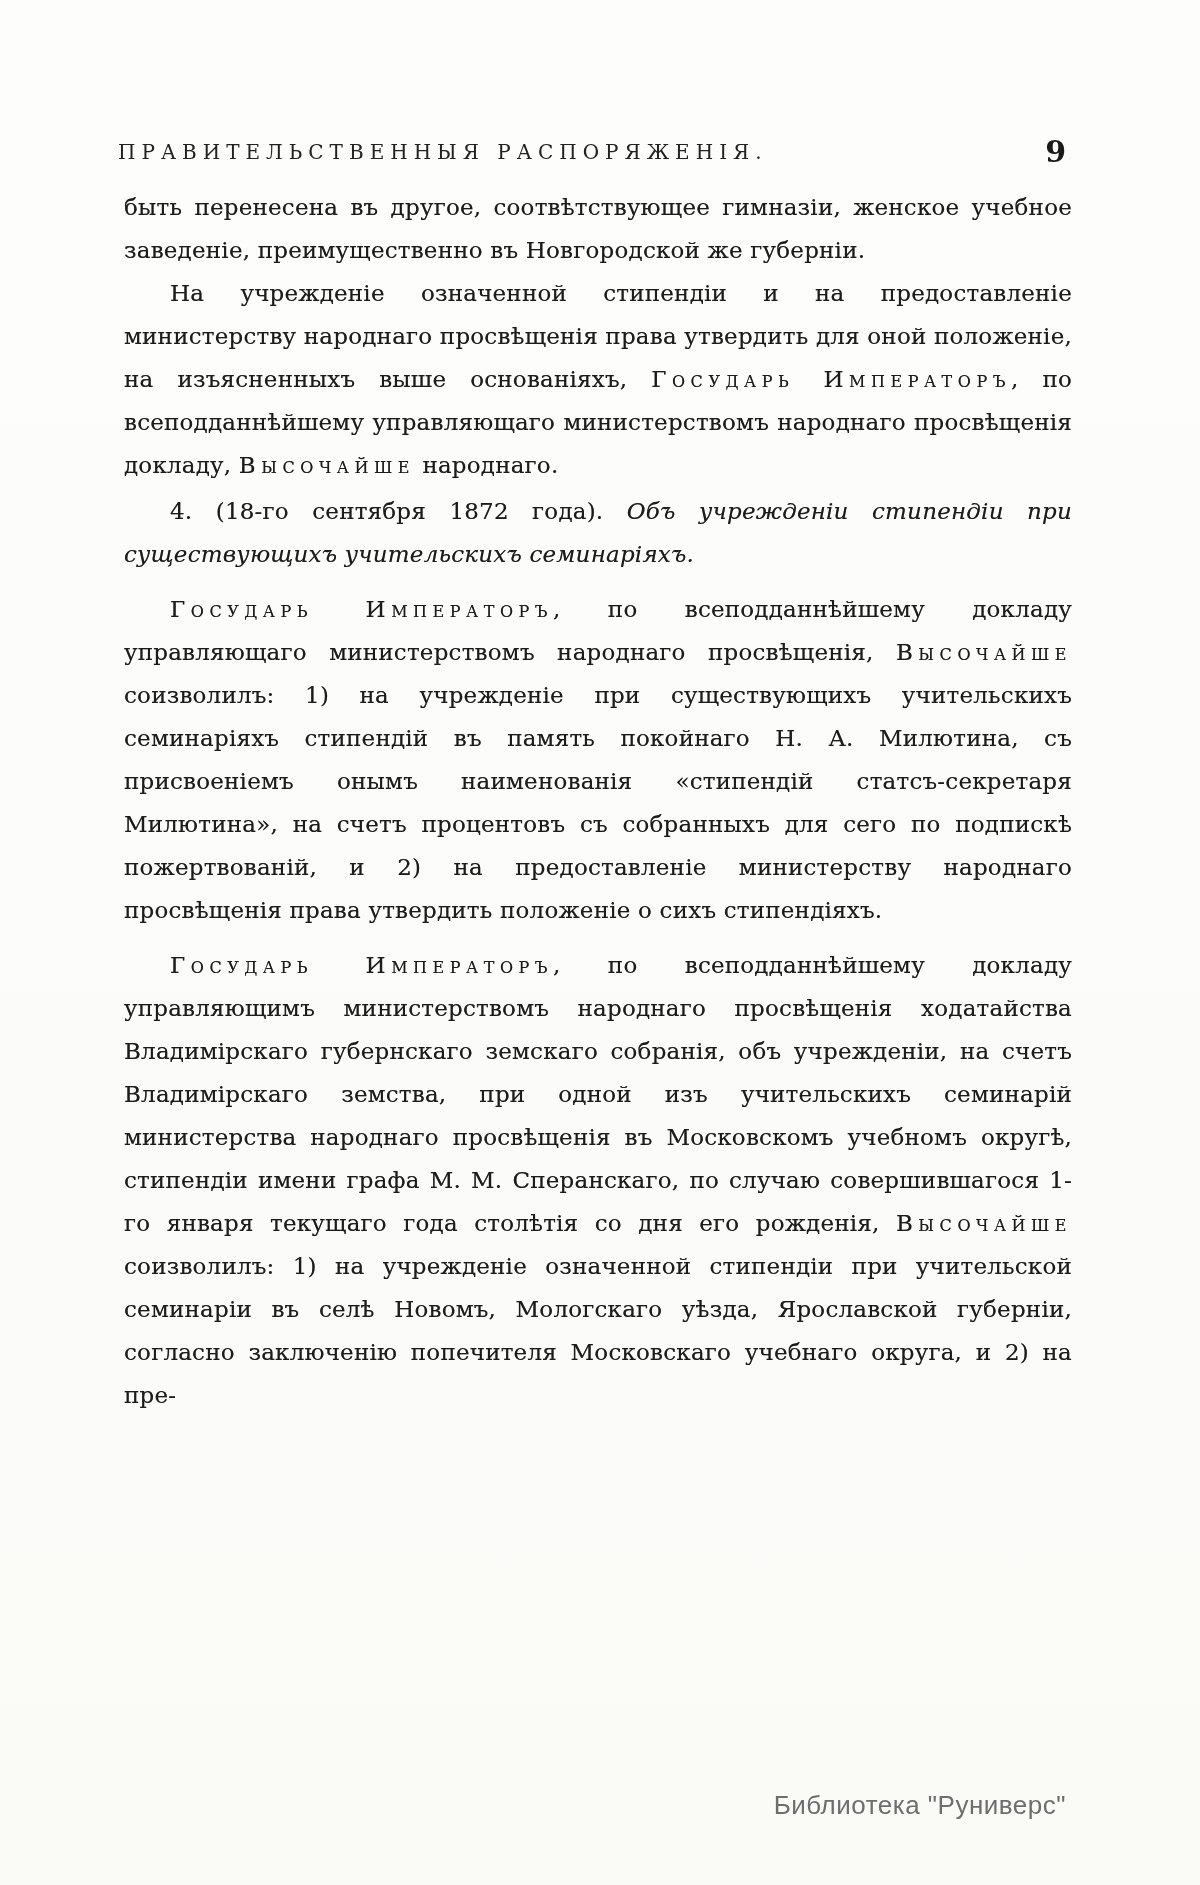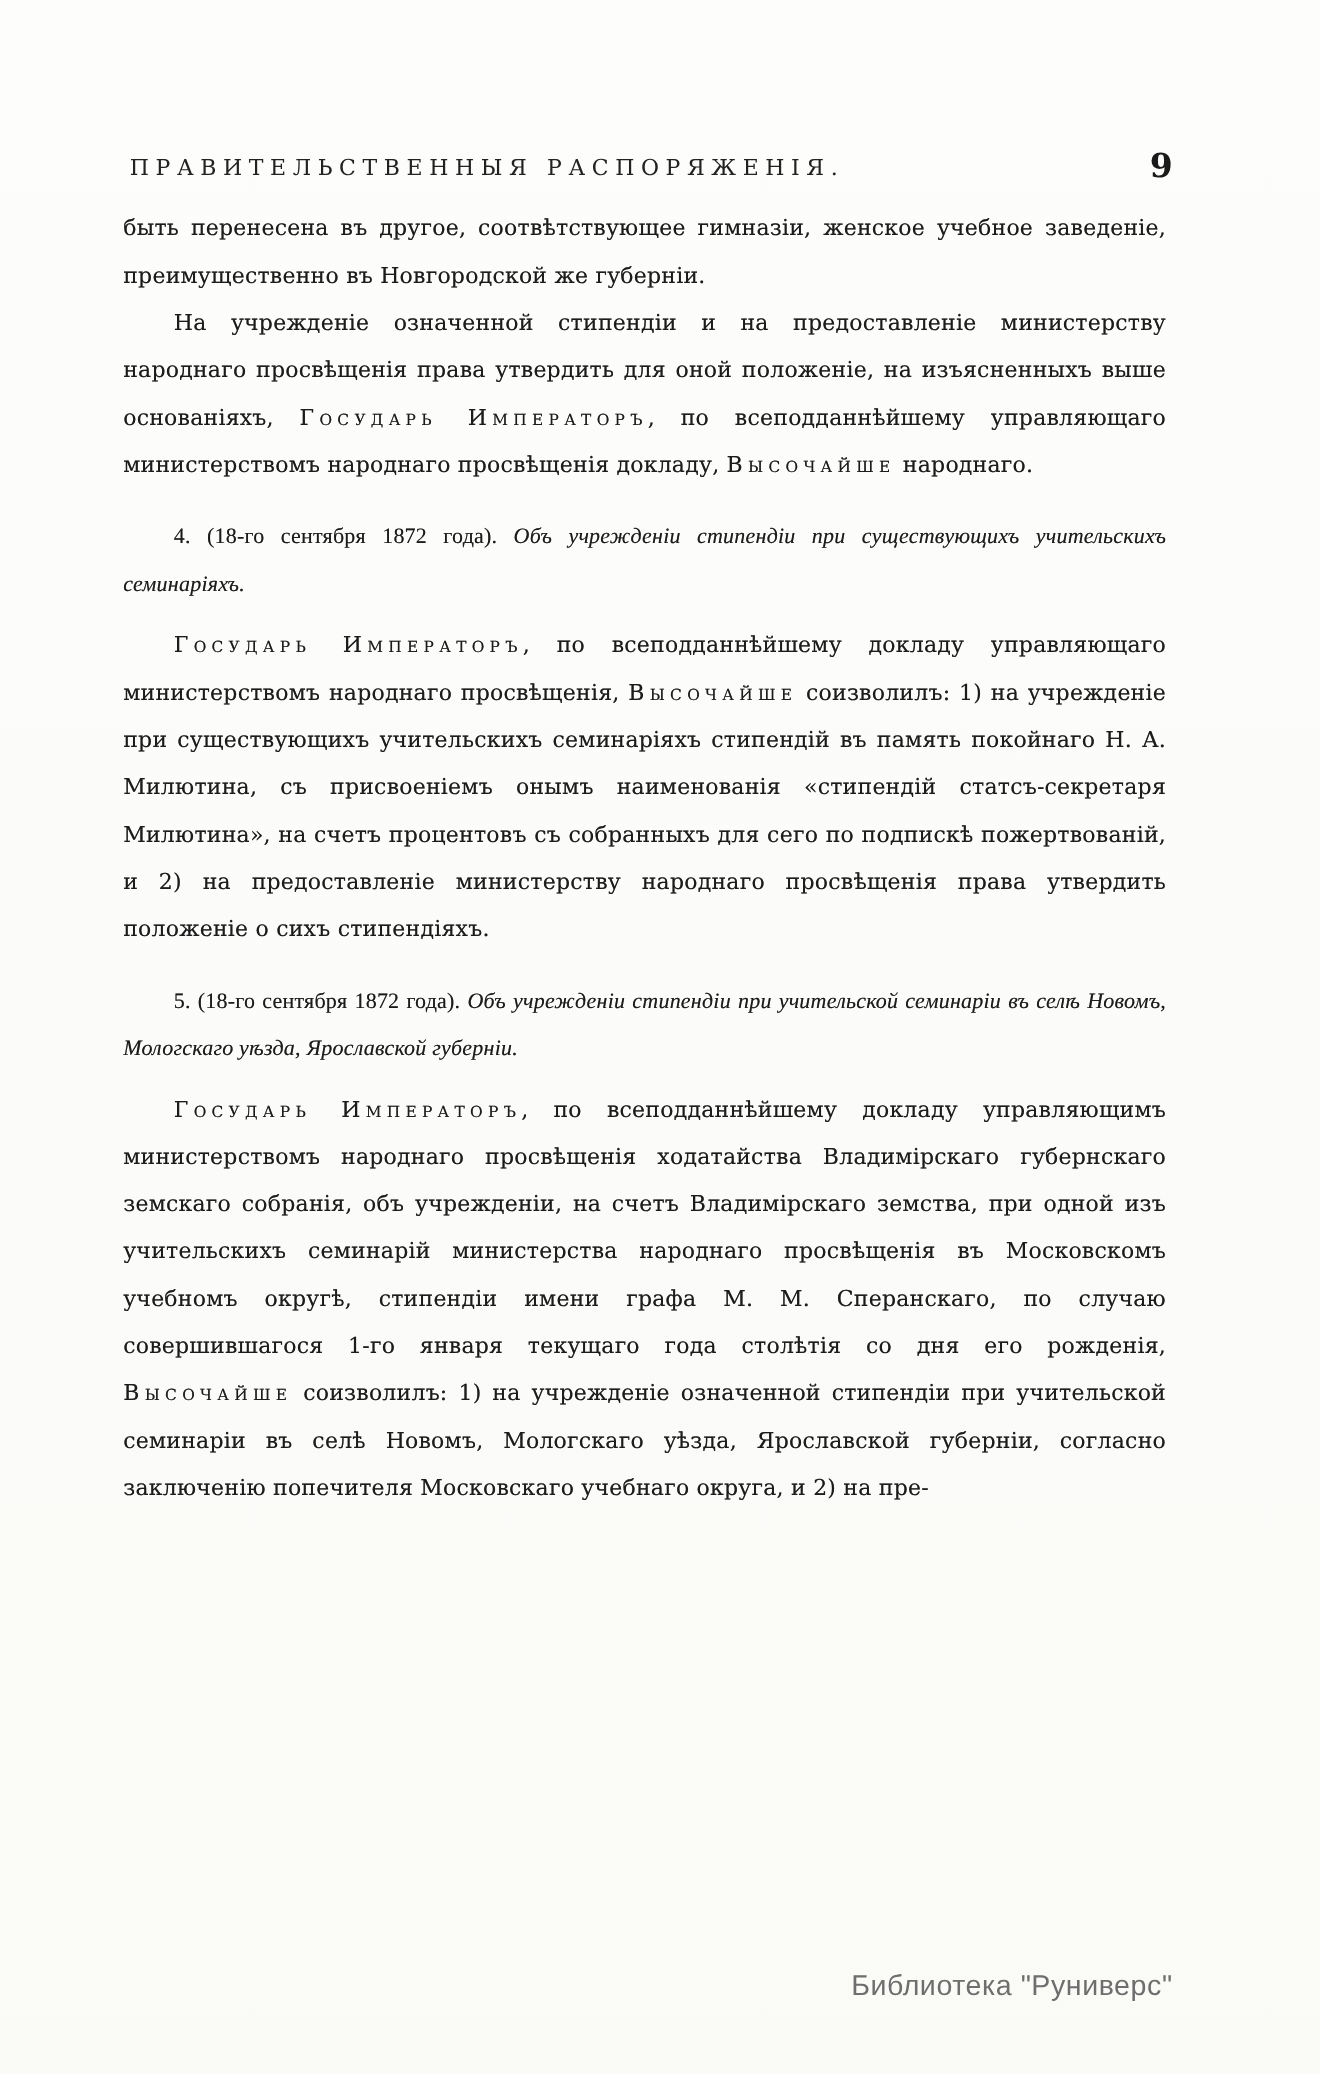--- a/index.html
+++ b/index.html
@@ -39,36 +39,35 @@
     right: 0;
     top: -6px;
     font-size: 30px;
     font-weight: bold;
     color: #1a1a1a;
   }
   
   .text-block {
     position: absolute;
     top: 186px;
-    left: 112px;
+    left: 124px;
     width: 948px;
-    font-size: 20px;
+    font-size: 23px;
     line-height: 43px;
     text-align: justify;
     letter-spacing: 0.2px;
     text-shadow: 0 0 0.5px rgba(20,20,20,0.55);
   }
   .text-block p { margin: 0; }
   p.indent { text-indent: 46px; }
   p.noindent { text-indent: 0; }
   p.item-heading {
     text-indent: 46px;
-    margin-top: 23px;
+    margin-top: 3px;
     margin-bottom: 12px;
-    font-family: Liberation Serif, serif;
   }
   p.after-heading { margin-top: 12px; }
   .sc {
     font-variant: small-caps;
     letter-spacing: 0.24em;
   }
   .item-title {
     font-style: italic;
     font-weight: normal;
   }
@@ -96,21 +95,20 @@
   <div class="text-block">
 
     <p class="noindent"><span>быть перенесена въ другое, соотвѣтствующее гимназіи, женское учебное заведеніе, преимущественно въ Новгородской же губерніи.</span></p>
 
     <p class="indent"><span>На учрежденіе означенной стипендіи и на предоставленіе министерству народнаго просвѣщенія права утвердить для оной положеніе, на изъясненныхъ выше основаніяхъ, </span><span class="sc">Государь Императоръ</span><span>, по всеподданнѣйшему управляющаго министерствомъ народнаго просвѣщенія докладу, </span><span class="sc">Высочайше</span><span> народнаго.</span></p>
 
     <p class="item-heading"><span>4. (18-го сентября 1872 года).</span> <em class="item-title">Объ учрежденіи стипендіи при существующихъ учительскихъ семинаріяхъ.</em></p>
 
     <p class="indent after-heading"><span class="sc">Государь Императоръ</span><span>, по всеподданнѣйшему докладу управляющаго министерствомъ народнаго просвѣщенія, </span><span class="sc">Высочайше</span><span> соизволилъ: 1) на учрежденіе при существующихъ учительскихъ семинаріяхъ стипендій въ память покойнаго Н. А. Милютина, съ присвоеніемъ онымъ наименованія «стипендій статсъ-секретаря Милютина», на счетъ процентовъ съ собранныхъ для сего по подпискѣ пожертвованій, и 2) на предоставленіе министерству народнаго просвѣщенія права утвердить положеніе о сихъ стипендіяхъ.</span></p>
 
-    <p class="item-heading"><span>5. (18-го сентября 1872 года).</span> <em class="item-title">Объ учрежденіи стипендіи при учительской семинаріи въ селѣ Новомъ, Мологскаго уѣзда, Ярославской губерніи.</em></p>
 
     <p class="indent after-heading"><span class="sc">Государь Императоръ</span><span>, по всеподданнѣйшему докладу управляющимъ министерствомъ народнаго просвѣщенія ходатайства Владимірскаго губернскаго земскаго собранія, объ учрежденіи, на счетъ Владимірскаго земства, при одной изъ учительскихъ семинарій министерства народнаго просвѣщенія въ Московскомъ учебномъ округѣ, стипендіи имени графа М. М. Сперанскаго, по случаю совершившагося 1-го января текущаго года столѣтія со дня его рожденія, </span><span class="sc">Высочайше</span><span> соизволилъ: 1) на учрежденіе означенной стипендіи при учительской семинаріи въ селѣ Новомъ, Мологскаго уѣзда, Ярославской губерніи, согласно заключенію попечителя Московскаго учебнаго округа, и 2) на пре-</span></p>
 
   </div>
 
   <div class="watermark">Библиотека "Руниверс"</div>
 
 </div>
 
 </body></html>

